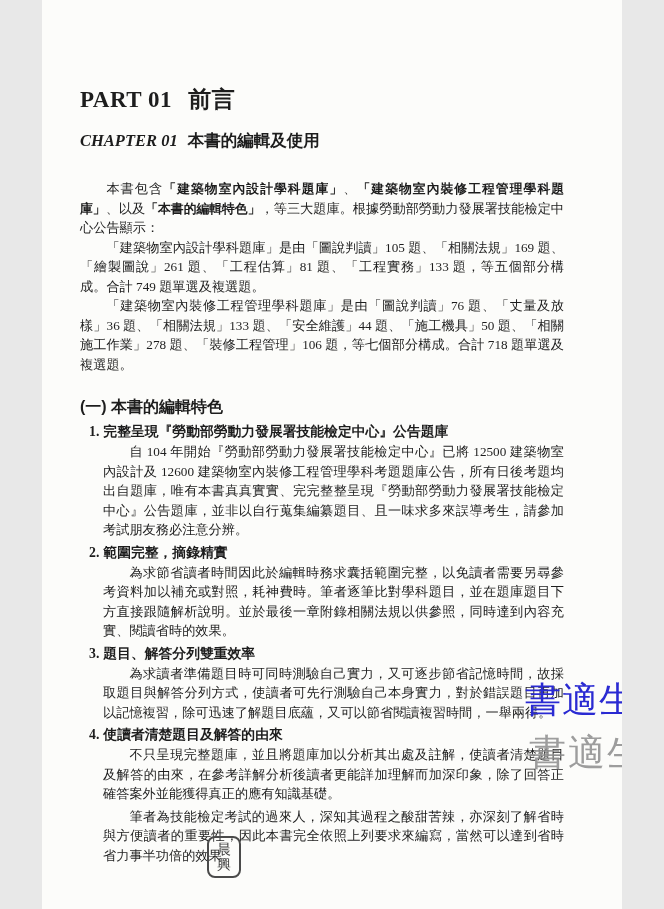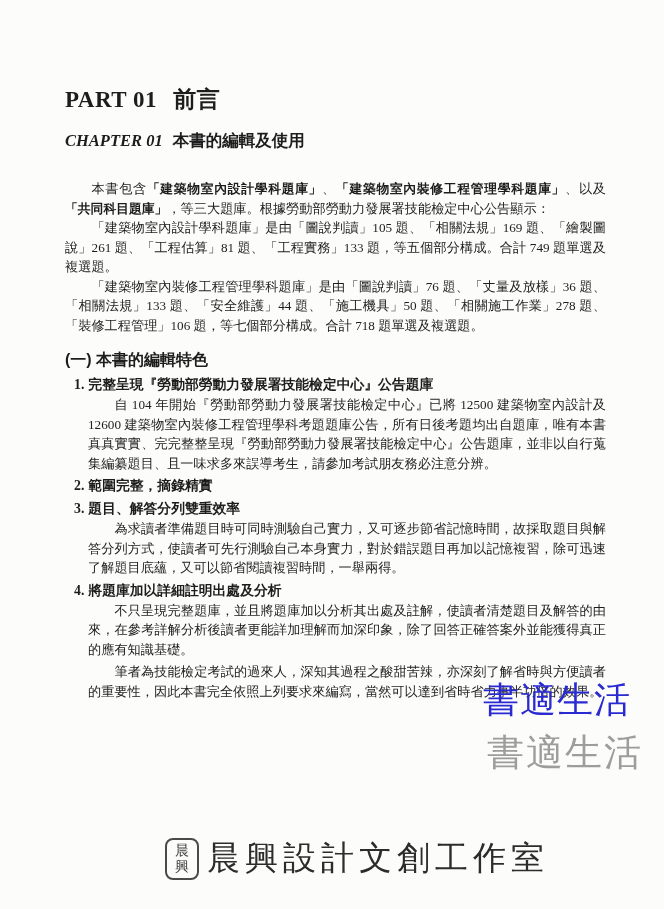--- a/index.html
+++ b/index.html
@@ -1,46 +1,46 @@
 <!DOCTYPE html>
 <html><head>
 <meta charset="utf-8">
 <style>
   html,body { margin:0; padding:0; background:#e8e8e8; }
   .page {
     position:relative;
-    width:664px; height:909px;
+    width:580px; height:909px;
     margin:0 auto;
     background:#fcfcfa;
     color:#1d1d1d;
     font-family:"Liberation Serif","DejaVu Serif",serif;
     overflow:hidden;
     box-sizing:border-box;
-    padding:86px 58px 0 65px;
+    padding:86px 58px 0 38px;
   }
   .part-title {
     font-size:23px; font-weight:bold; letter-spacing:0.5px;
     line-height:26px; white-space:nowrap;
   }
   .part-title .latin { font-family:"Liberation Serif",serif; }
   .part-title .cjk   { font-family:"Liberation Sans",sans-serif; margin-left:10px; }
   .chapter-title {
     margin-top:17px; font-size:16.5px; font-weight:bold; line-height:20px;
     white-space:nowrap;
   }
   .chapter-title .latin { font-style:italic; font-family:"Liberation Serif",serif; }
   .chapter-title .cjk   { font-family:"Liberation Sans",sans-serif; margin-left:6px; }
   .intro { margin-top:28px; }
   .intro p {
     margin:0; font-size:13.2px; line-height:19.5px;
     text-align:justify; text-indent:2em;
   }
   .bold-cjk { font-weight:bold; font-family:"Liberation Sans",sans-serif; font-size:12.8px; }
   .section-heading {
-    margin-top:14px; font-size:16px; font-weight:bold;
+    margin-top:22px; font-size:16px; font-weight:bold;
     font-family:"Liberation Sans",sans-serif; line-height:22px;
   }
   .items { margin-top:4px; margin-left:9px; }
   .item { margin-top:3px; }
   .item-title-row { font-size:13.8px; font-weight:bold; line-height:20px; }
   .item-num { font-family:"Liberation Serif",serif; margin-right:4px; }
   .item-body {
     margin:0 0 0 14px; font-size:13.2px; line-height:19.5px;
     text-align:justify; text-indent:2em;
   }
@@ -72,66 +72,66 @@
     <span class="latin">PART 01</span>
     <span class="cjk">前言</span>
   </div>
 
   <div class="chapter-title">
     <span class="latin">CHAPTER 01</span>
     <span class="cjk">本書的編輯及使用</span>
   </div>
 
   <div class="intro">
-    <p><span>本書包含</span><span class="bold-cjk">「建築物室內設計學科題庫」</span><span>、</span><span class="bold-cjk">「建築物室內裝修工程管理學科題庫」</span><span>、以及</span><span class="bold-cjk">「共同科目題庫」</span><span>，等三大題庫。根據勞動部勞動力發展署技能檢定中心公告顯示：</span></p>
+    <p><span>本書包含</span><span class="bold-cjk">「建築物室內設計學科題庫」</span><span>、</span><span class="bold-cjk">「建築物室內裝修工程管理學科題庫」</span><span>、以及</span><span class="bold-cjk">「本書的編輯特色」</span><span>，等三大題庫。根據勞動部勞動力發展署技能檢定中心公告顯示：</span></p>
     <p>「建築物室內設計學科題庫」是由「圖說判讀」105 題、「相關法規」169 題、「繪製圖說」261 題、「工程估算」81 題、「工程實務」133 題，等五個部分構成。合計 749 題單選及複選題。</p>
     <p>「建築物室內裝修工程管理學科題庫」是由「圖說判讀」76 題、「丈量及放樣」36 題、「相關法規」133 題、「安全維護」44 題、「施工機具」50 題、「相關施工作業」278 題、「裝修工程管理」106 題，等七個部分構成。合計 718 題單選及複選題。</p>
   </div>
 
   <div class="section-heading">(一) 本書的編輯特色</div>
 
   <div class="items">
 
     <div class="item">
       <div class="item-title-row">
         <span class="item-num">1.</span><span>完整呈現『勞動部勞動力發展署技能檢定中心』公告題庫</span>
       </div>
       <p class="item-body">自 104 年開始『勞動部勞動力發展署技能檢定中心』已將 12500 建築物室內設計及 12600 建築物室內裝修工程管理學科考題題庫公告，所有日後考題均出自題庫，唯有本書真真實實、完完整整呈現『勞動部勞動力發展署技能檢定中心』公告題庫，並非以自行蒐集編纂題目、且一味求多來誤導考生，請參加考試朋友務必注意分辨。</p>
     </div>
 
     <div class="item">
       <div class="item-title-row">
         <span class="item-num">2.</span><span>範圍完整，摘錄精實</span>
       </div>
+      <p class="item-body">為求節省讀者時間因此於編輯時務求囊括範圍完整，以免讀者需要另尋參考資料加以補充或對照，耗神費時。筆者逐筆比對學科題目，並在題庫題目下方直接跟隨解析說明。並於最後一章附錄相關法規以供參照，同時達到內容充實、閱讀省時的效果。</p>
     </div>
 
     <div class="item">
       <div class="item-title-row">
         <span class="item-num">3.</span><span>題目、解答分列雙重效率</span>
       </div>
       <p class="item-body">為求讀者準備題目時可同時測驗自己實力，又可逐步節省記憶時間，故採取題目與解答分列方式，使讀者可先行測驗自己本身實力，對於錯誤題目再加以記憶複習，除可迅速了解題目底蘊，又可以節省閱讀複習時間，一舉兩得。</p>
     </div>
 
     <div class="item">
       <div class="item-title-row">
-        <span class="item-num">4.</span><span>將題庫加以詳細註明出處及分析</span>
+        <span class="item-num">4.</span><span>使讀者清楚題目及解答的由來</span>
       </div>
       <p class="item-body">不只呈現完整題庫，並且將題庫加以分析其出處及註解，使讀者清楚題目及解答的由來，在參考詳解分析後讀者更能詳加理解而加深印象，除了回答正確答案外並能獲得真正的應有知識基礎。</p>
     </div>
 
     <div class="item">
       <p class="item-body">筆者為技能檢定考試的過來人，深知其過程之酸甜苦辣，亦深刻了解省時與方便讀者的重要性，因此本書完全依照上列要求來編寫，當然可以達到省時省力事半功倍的效果。</p>
     </div>
 
   </div>
 
   <div class="watermark blue" style="color: rgb(42, 42, 210);">書適生活</div>
   <div class="watermark gray" style="color: rgb(141, 141, 141);">書適生活</div>
 
   <div class="footer-logo">
     <div class="seal">
       <span>晨</span>
       <span>興</span>
     </div>
-    <div class="studio-name">晨興設計文創工作室</div>
   </div>
 
 </div>
 
 </body></html>

